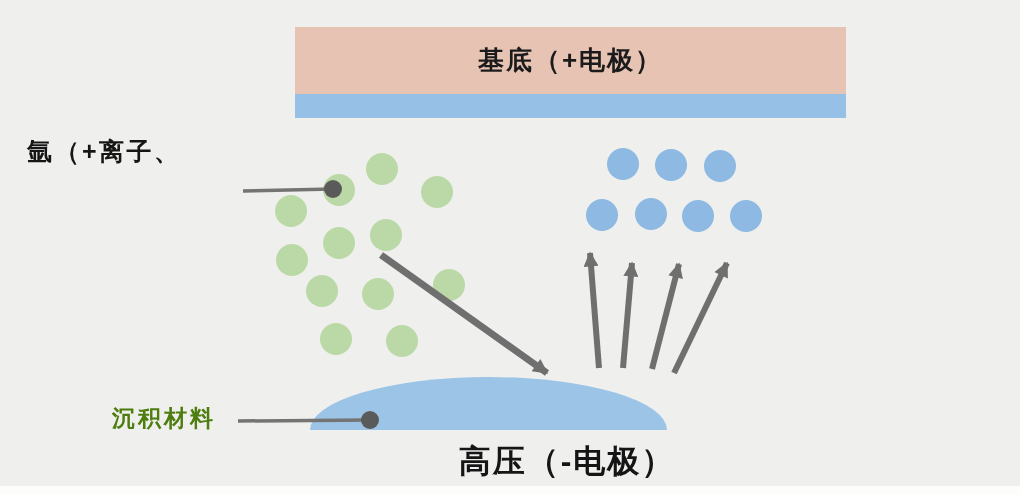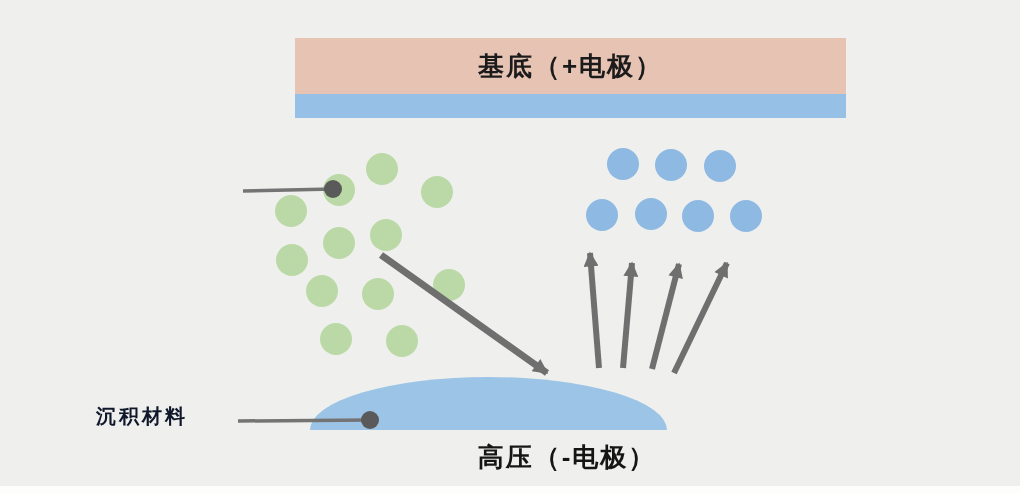--- a/index.html
+++ b/index.html
@@ -2,37 +2,37 @@
 <html><head>
 <meta charset="utf-8">
 <style>
   html,body{margin:0;padding:0;}
   .canvas{
     position:relative;width:1020px;height:494px;overflow:hidden;
     background:#eff0ed;
     font-family:"Liberation Sans","DejaVu Sans",sans-serif;
   }
   .substrate{
-    position:absolute;left:295px;top:27px;width:551px;height:57px;
-    display:flex;align-items:center;justify-content:center;margin-top:11px;
+    position:absolute;left:295px;top:27px;width:551px;height:67px;
+    display:flex;align-items:center;justify-content:center;
   }
   .substrate-label{font-size:26px;font-weight:bold;letter-spacing:2px;color:#1b1b1b;}
   .film-strip{position:absolute;left:295px;top:94px;width:551px;height:24px;}
   .layer{position:absolute;left:0;top:0;}
   .argon-label{
     position:absolute;left:27px;top:133px;
     font-size:25px;line-height:37px;font-weight:bold;letter-spacing:2.5px;color:#151515;
   }
   .deposit-label{
-    position:absolute;left:96px;top:403px;
-    font-size:20px;font-weight:bold;letter-spacing:3px;color:#0f172a;
+    position:absolute;left:112px;top:403px;
+    font-size:23px;font-weight:bold;letter-spacing:3px;color:#4d7c0f;
   }
   .hv-label{
     position:absolute;left:417px;top:440px;width:300px;text-align:center;
-    font-size:26px;font-weight:bold;letter-spacing:2px;color:#151515;
+    font-size:32px;font-weight:bold;letter-spacing:2px;color:#151515;
   }
   .bottom-strip{position:absolute;left:0;top:486px;width:1020px;height:8px;}
 </style>
 </head>
 <body>
 
 <div class="canvas" style="background: rgb(239, 240, 237);">
 
   <div class="substrate" style="background: rgb(231, 195, 180);">
     <span class="substrate-label">基底（+电极）</span>
@@ -79,20 +79,21 @@
       </g>
     <g id="g-leaders">
         <line x1="243" y1="191" x2="333" y2="189" stroke="#747474" stroke-width="3.5"></line>
         <circle cx="333" cy="189" r="9" fill="#5a5a5a"></circle>
         <line x1="238" y1="421" x2="370" y2="420" stroke="#747474" stroke-width="3.5"></line>
         <circle cx="370" cy="420" r="9" fill="#5a5a5a"></circle>
       </g>
   </svg>
 
   <div class="argon-label">
+    <div>氩（+离子、</div>
   </div>
 
   <div class="deposit-label">沉积材料</div>
 
   <div class="hv-label">高压（-电极）</div>
 
   <div class="bottom-strip" style="background: rgb(253, 253, 252);"></div>
 
 </div>
 

